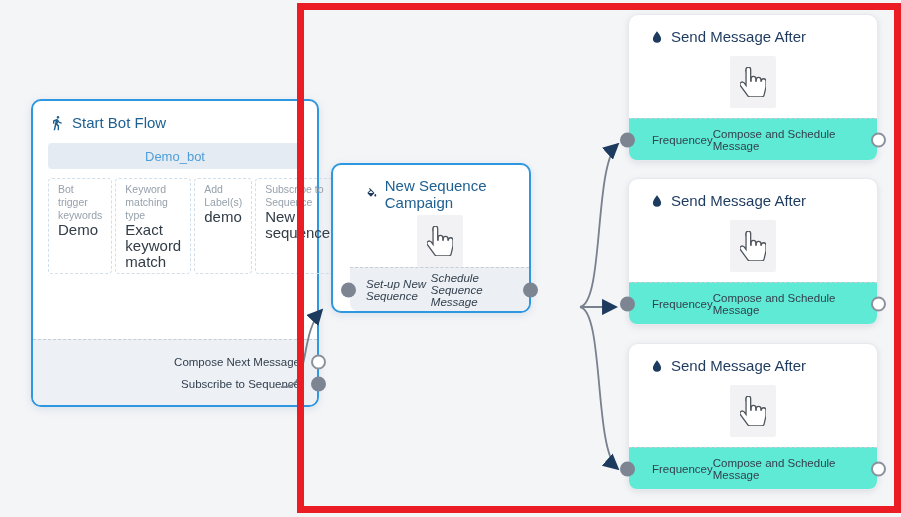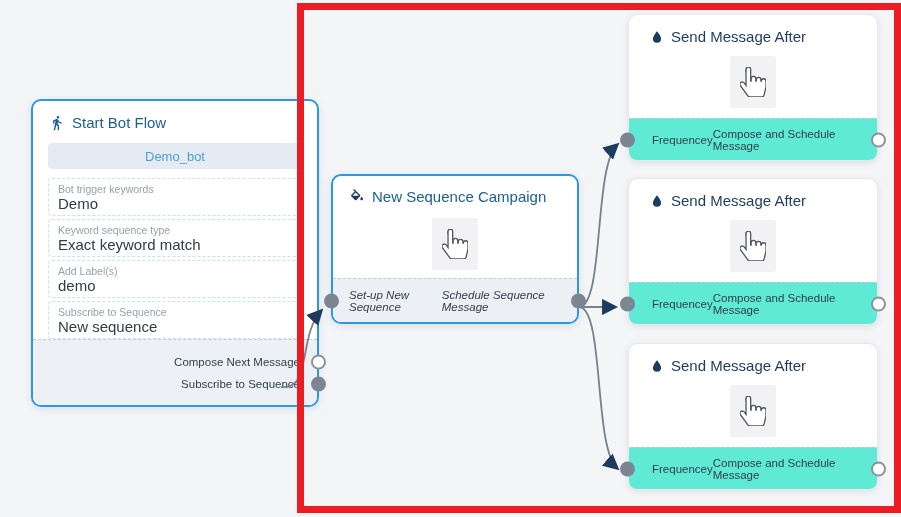--- a/index.html
+++ b/index.html
@@ -33,21 +33,21 @@
 
   
   .start-node { left:31px; top:99px; width:288px; height:308px; }
   .start-node .hdr { padding:13px 16px 10px 16px; }
   .demo-btn {
     margin:2px 15px 0 15px; height:26px; border-radius:4px;
     background:#e5ebf2; color:#4f9ed8; font-size:13px;
     display:flex; align-items:center; justify-content:center;
     cursor:pointer;
   }
-  .fields { margin:9px 15px 0 15px; display:flex; flex-direction:column; gap:3px; }
+  .fields { margin:9px 15px 0 15px; display:flex; flex-direction:row; gap:3px; }
   .field {
     border:1px dashed #cfdfeb; border-radius:4px;
     padding:4px 9px 3px 9px;
   }
   .f-label { font-size:10.5px; color:#97a1ac; line-height:13px; }
   .f-value { font-size:15px; color:#323c46; line-height:16px; }
 
   .start-footer {
     position:absolute; left:0; right:0; bottom:0; height:66px;
     background:#edf0f5; border-top:1px dashed #c6cdd6;
@@ -64,21 +64,21 @@
   .port {
     position:absolute; width:15px; height:15px; border-radius:50%;
     top:50%; transform:translateY(-50%); cursor:crosshair; z-index:4;
   }
   .port--filled { background:#7d8592; }
   .port--empty  { background:#fff; border:2.5px solid #8b929c; }
   .port--right  { right:-9px; }
   .port--left   { left:-9px; }
 
   
-  .seq-node { left:331px; top:174px; width:248px; height:150px; display:flex; flex-direction:column; }
+  .seq-node { left:331px; top:163px; width:200px; height:150px; display:flex; flex-direction:column;padding-left:17px; }
   .seq-node .hdr { padding:12px 16px 4px 16px; }
   .node-body { flex:1; display:flex; align-items:center; justify-content:center; }
 
   .bar-footer {
     position:relative; height:44px; flex:none;
     background:#eceff3; border-top:1px dashed #c6cdd6;
     border-radius:0 0 8px 8px;
     display:flex; align-items:center; justify-content:space-between;
   }
   .seq-node .bar-footer { padding:0 12px 0 16px;font-style:italic; }
@@ -129,21 +129,21 @@
   </div>
 
   <div class="demo-btn">Demo_bot</div>
 
   <div class="fields">
     <div class="field">
       <div class="f-label">Bot trigger keywords</div>
       <div class="f-value">Demo</div>
     </div>
     <div class="field">
-      <div class="f-label">Keyword sequence type</div>
+      <div class="f-label">Keyword matching type</div>
       <div class="f-value">Exact keyword match</div>
     </div>
     <div class="field">
       <div class="f-label">Add Label(s)</div>
       <div class="f-value">demo</div>
     </div>
     <div class="field">
       <div class="f-label">Subscribe to Sequence</div>
       <div class="f-value">New sequence</div>
     </div>

